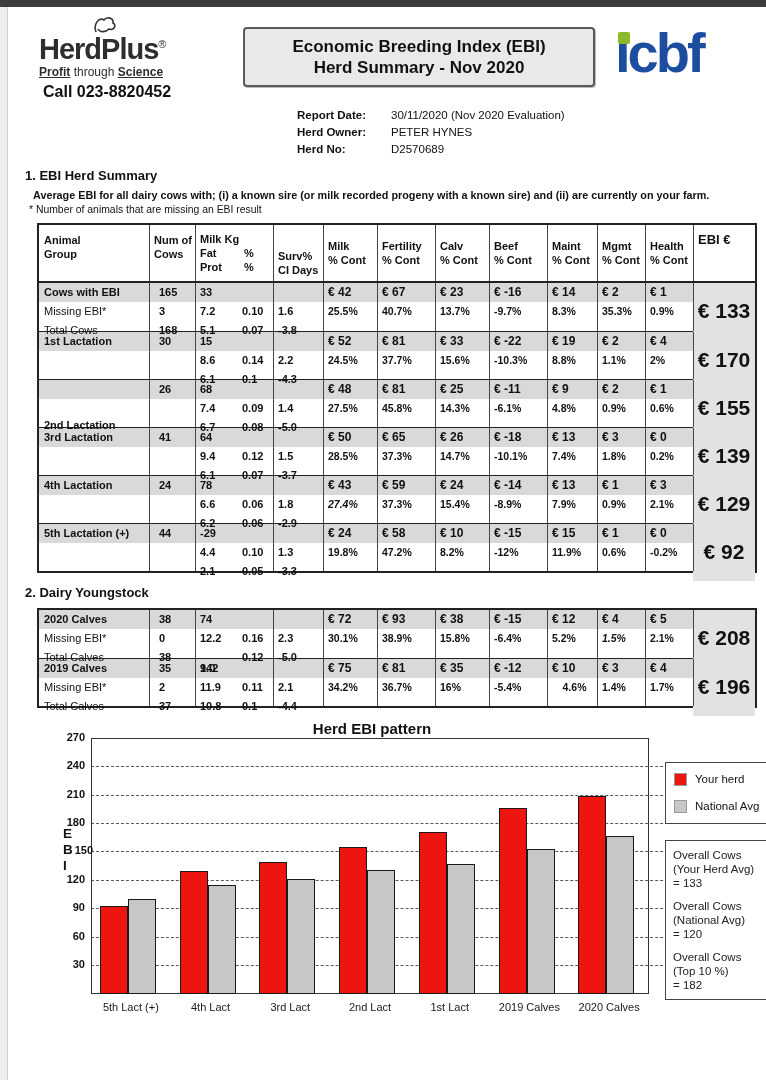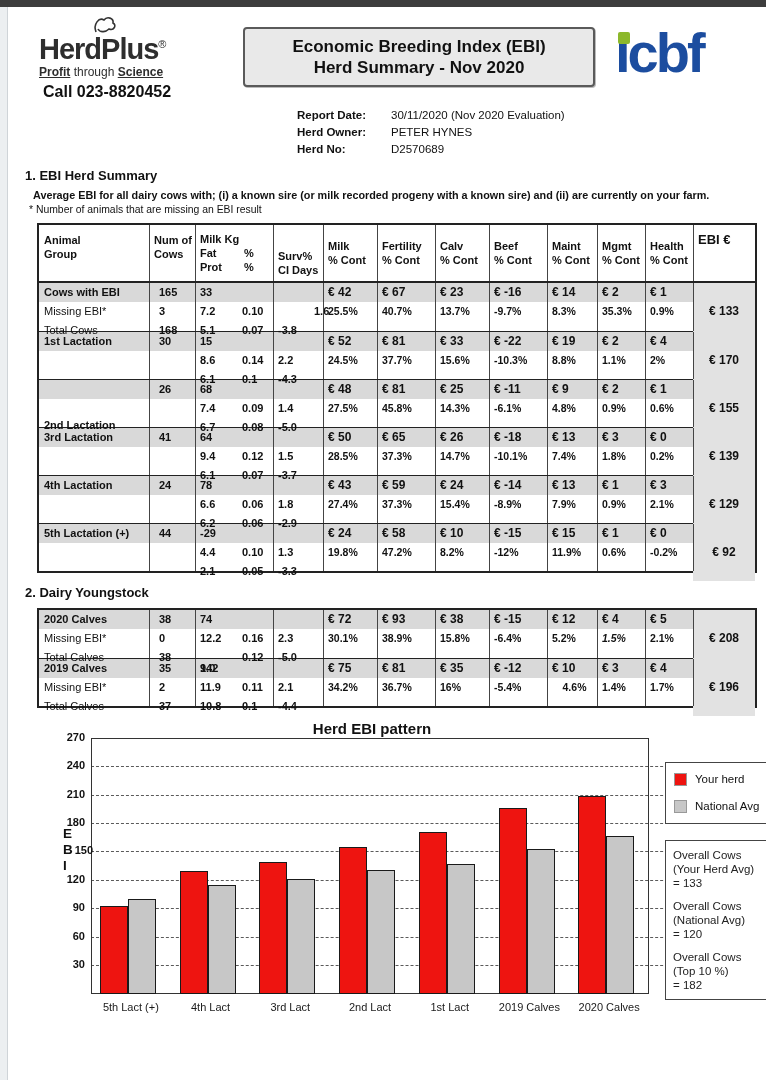--- a/index.html
+++ b/index.html
@@ -41,21 +41,21 @@
       grid-template-columns:110px 46px 42px 36px 50px 54px 58px 54px 58px 50px 48px 48px 62px; }
   .t-header { height:58px; border-bottom:2px solid #222; }
   .t-row { height:48px; grid-template-rows:19px 19px 19px; }
   .t-row + .t-row { border-top:1.5px solid #222; }
   .vsep { position:absolute; top:0; bottom:0; width:0; border-left:1px solid #444; z-index:2; }
   .band { position:absolute; left:0; top:0; height:19px; right:62px; background:#d9d9d9; z-index:0; }
   .cell { position:relative; z-index:1; font-weight:700; font-size:11px; line-height:19px; padding-left:5px; white-space:nowrap; }
   .cell.euro { font-size:12px; }
   .cell.pct { font-size:10.5px; }
   .ebi-cell { position:relative; z-index:1; grid-column:13; grid-row:1 / span 3; background:#e2e2e2;
-              display:flex; align-items:center; justify-content:center; font-size:12px; font-weight:700; }
+              display:flex; align-items:center; justify-content:center; font-size:21px; font-weight:700; }
   .hcell { position:relative; z-index:1; display:flex; flex-direction:column; justify-content:center;
            font-weight:700; font-size:11px; line-height:14px; padding-left:5px; }
   .hcell.top { justify-content:flex-start; padding-top:8px; }
   .hcell.bottom { justify-content:flex-end; padding-bottom:4px; }
   .h-milk { grid-column:3 / span 2; }
   .h-milk .sub { display:grid; grid-template-columns:42px 36px; }
   .h-milk .sub span:last-child { padding-left:2px; }
   .h-ebi { font-size:13px; }
 
   
@@ -201,21 +201,21 @@
         <div class="cell" style="grid-area: 2 / 1; font-weight: 400;"> Missing EBI*</div>
         <div class="cell" style="grid-area: 3 / 1; font-weight: 400;"> Total Cows</div>
         <div class="cell" style="grid-area: 1 / 2; padding-left: 10px;">165</div>
         <div class="cell" style="grid-area: 2 / 2; padding-left: 10px;">3</div>
         <div class="cell" style="grid-area: 3 / 2; padding-left: 10px;">168</div>
         <div class="cell" style="grid-area: 1 / 3;">33</div>
         <div class="cell" style="grid-area: 2 / 3;">7.2</div>
         <div class="cell" style="grid-area: 3 / 3;">5.1</div>
         <div class="cell" style="grid-area: 2 / 4;">0.10</div>
         <div class="cell" style="grid-area: 3 / 4;">0.07</div>
-        <div class="cell" style="grid-area: 2 / 5; margin-left: 36px;">1.6</div>
+        <div class="cell" style="grid-area: 2 / 5;">1.6</div>
         <div class="cell" style="grid-area: 3 / 5;">-3.8</div>
         <div class="cell euro" style="grid-area: 1 / 6;">€ 42</div>
         <div class="cell pct" style="grid-area: 2 / 6;">25.5%</div>
         <div class="cell euro" style="grid-area: 1 / 7;">€ 67</div>
         <div class="cell pct" style="grid-area: 2 / 7;">40.7%</div>
         <div class="cell euro" style="grid-area: 1 / 8;">€ 23</div>
         <div class="cell pct" style="grid-area: 2 / 8;">13.7%</div>
         <div class="cell euro" style="grid-area: 1 / 9;">€ -16</div>
         <div class="cell pct" style="grid-area: 2 / 9;">-9.7%</div>
         <div class="cell euro" style="grid-area: 1 / 10;">€ 14</div>
@@ -356,21 +356,21 @@
         <div class="cell" style="grid-area: 1 / 1;">4th Lactation</div>
         <div class="cell" style="grid-area: 1 / 2; padding-left: 10px;">24</div>
         <div class="cell" style="grid-area: 1 / 3;">78</div>
         <div class="cell" style="grid-area: 2 / 3;">6.6</div>
         <div class="cell" style="grid-area: 3 / 3;">6.2</div>
         <div class="cell" style="grid-area: 2 / 4;">0.06</div>
         <div class="cell" style="grid-area: 3 / 4;">0.06</div>
         <div class="cell" style="grid-area: 2 / 5;">1.8</div>
         <div class="cell" style="grid-area: 3 / 5;">-2.9</div>
         <div class="cell euro" style="grid-area: 1 / 6;">€ 43</div>
-        <div class="cell pct" style="grid-area: 2 / 6;">27.4%</div>
+        <div class="cell pct" style="grid-area: 2 / 6; font-style: italic;">27.4%</div>
         <div class="cell euro" style="grid-area: 1 / 7;">€ 59</div>
         <div class="cell pct" style="grid-area: 2 / 7;">37.3%</div>
         <div class="cell euro" style="grid-area: 1 / 8;">€ 24</div>
         <div class="cell pct" style="grid-area: 2 / 8;">15.4%</div>
         <div class="cell euro" style="grid-area: 1 / 9;">€ -14</div>
         <div class="cell pct" style="grid-area: 2 / 9;">-8.9%</div>
         <div class="cell euro" style="grid-area: 1 / 10;">€ 13</div>
         <div class="cell pct" style="grid-area: 2 / 10;">7.9%</div>
         <div class="cell euro" style="grid-area: 1 / 11;">€ 1</div>
         <div class="cell pct" style="grid-area: 2 / 11;">0.9%</div>

